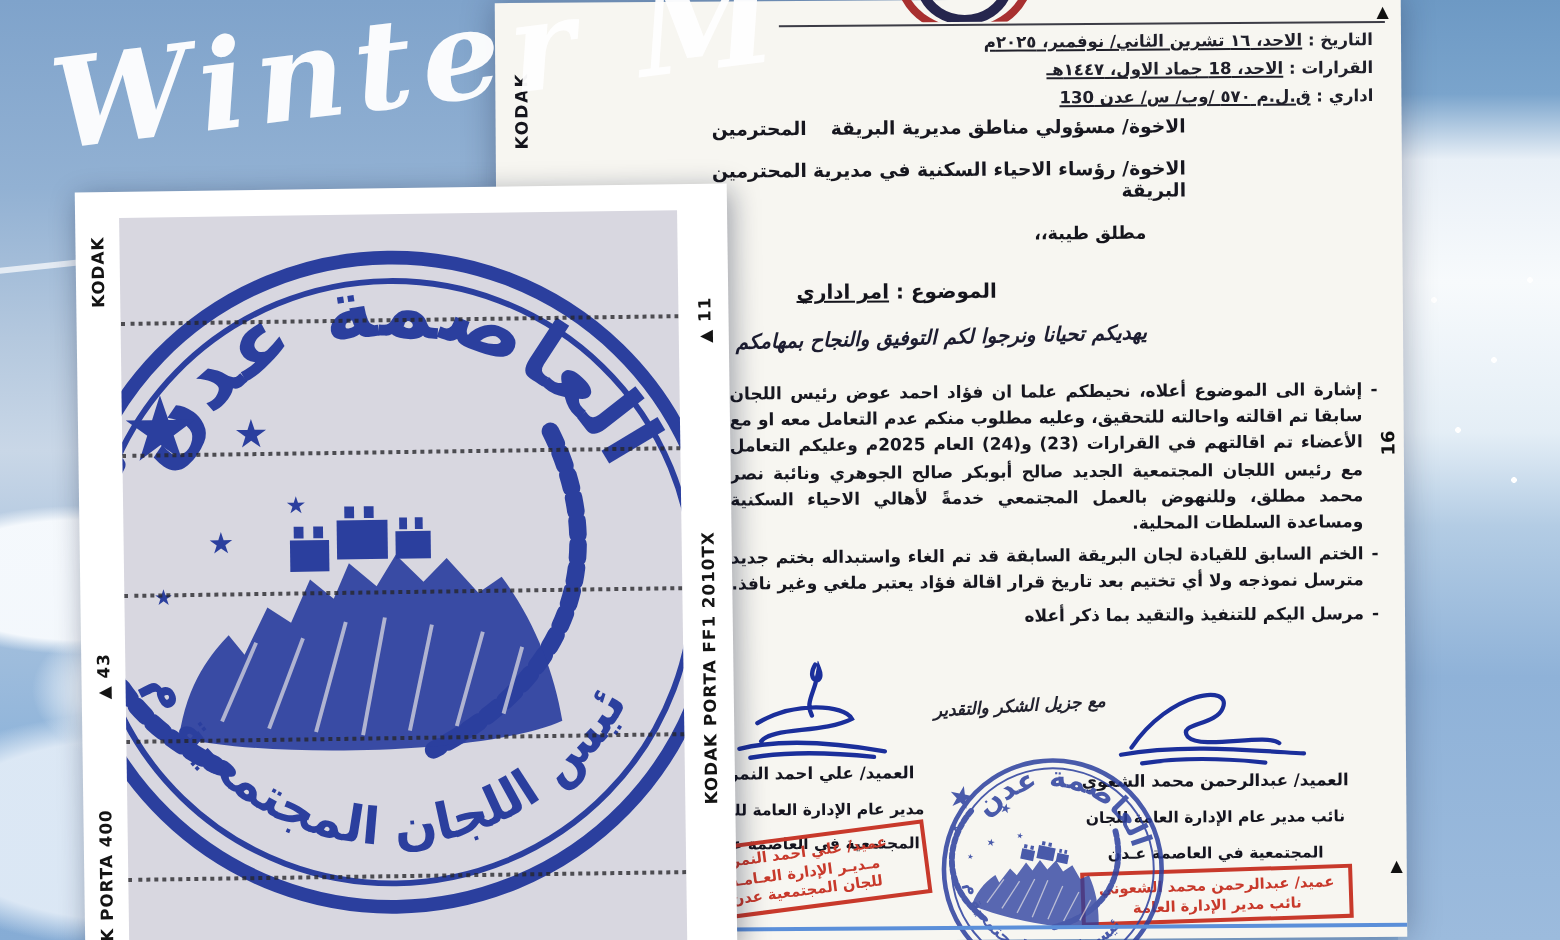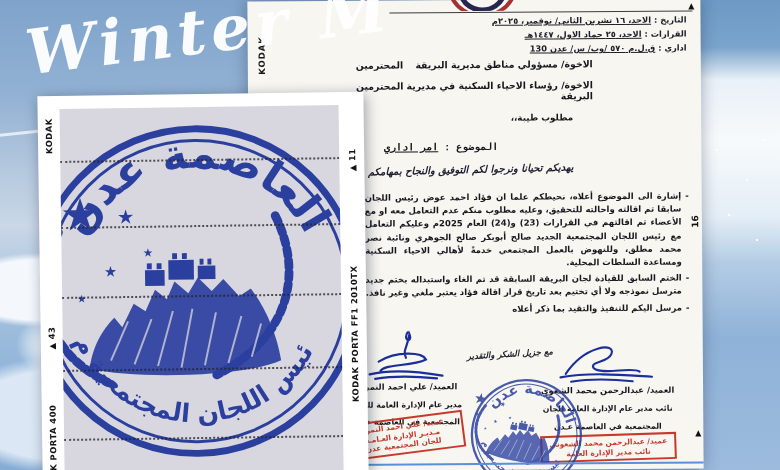--- a/index.html
+++ b/index.html
@@ -47,21 +47,21 @@
     transform:rotate(-90deg);color:#111;}
   .mark-bot{position:absolute;right:2px;top:430px;font-size:8px;color:#111;}
 
   .date-block{position:absolute;right:14px;top:14px;direction:rtl;text-align:right;
     font-size:8.3px;font-weight:bold;line-height:14px;color:#20202a;}
   .u{text-decoration:underline;}
   .addr{position:absolute;right:108px;top:59px;width:237px;direction:rtl;
     font-size:9.4px;font-weight:bold;color:#17171f;}
   .addr-row{display:flex;justify-content:space-between;margin-bottom:10px;}
   .salute{position:absolute;right:128px;top:113px;direction:rtl;font-size:8.8px;font-weight:bold;}
-  .subject{position:absolute;right:203px;top:141px;direction:rtl;font-size:10px;font-weight:bold;font-family:Liberation Mono, monospace;}
+  .subject{position:absolute;right:203px;top:141px;direction:rtl;font-size:10px;font-weight:bold;}
   .greet{position:absolute;right:128px;top:164px;direction:rtl;font-size:10px;
     font-style:italic;font-weight:bold;color:#1d1d30;transform:rotate(-1deg);}
   .body-text{position:absolute;right:13px;top:191px;width:324px;direction:rtl;
     font-size:8.5px;font-weight:bold;line-height:13.2px;text-align:justify;color:#17171f;}
   .bullet{display:flex;gap:4px;margin-bottom:3px;}
   .close-script{position:absolute;right:150px;top:349px;direction:rtl;font-size:8.5px;
     font-style:italic;font-weight:bold;color:#22222e;transform:rotate(-3deg);}
 
   .sig-right{position:absolute;right:13px;top:341px;width:165px;text-align:center;direction:rtl;}
   .sig-left{position:absolute;left:98px;top:330px;width:118px;text-align:center;direction:rtl;}
@@ -167,40 +167,40 @@
     <span class="mark-16">16</span>
     <span class="mark-bot">▲</span>
 
     <div class="date-block">
       <div>
         <span>التاريخ :</span>
         <span class="u">الاحد، ١٦ تشرين الثاني/ نوفمبر، ٢٠٢٥م</span>
       </div>
       <div>
         <span>القرارات :</span>
-        <span class="u">الاحد، ٢٥ جماد الاول، ١٤٤٧هـ</span>
+        <span class="u">الاحد، 18 جماد الاول، ١٤٤٧هـ</span>
       </div>
       <div>
         <span>اداري :</span>
         <span class="u">ق.ل.م ٥٧٠ /وب/ س/ عدن 130</span>
       </div>
     </div>
 
     <div class="addr">
       <div class="addr-row">
         <span>الاخوة/ مسؤولي مناطق مديرية البريقة</span>
         <span>المحترمين</span>
       </div>
       <div class="addr-row">
         <span>الاخوة/ رؤساء الاحياء السكنية في مديرية البريقة</span>
         <span>المحترمين</span>
       </div>
     </div>
 
-    <div class="salute">مطلوب طيبة،،</div>
+    <div class="salute">مطلق طيبة،،</div>
 
     <div class="subject">
       <span>الموضوع :</span>
       <span class="u">امر اداري</span>
     </div>
 
     <div class="greet">يهديكم تحيانا ونرجوا لكم التوفيق والنجاح بمهامكم .</div>
 
     <div class="body-text">
       <div class="bullet">

